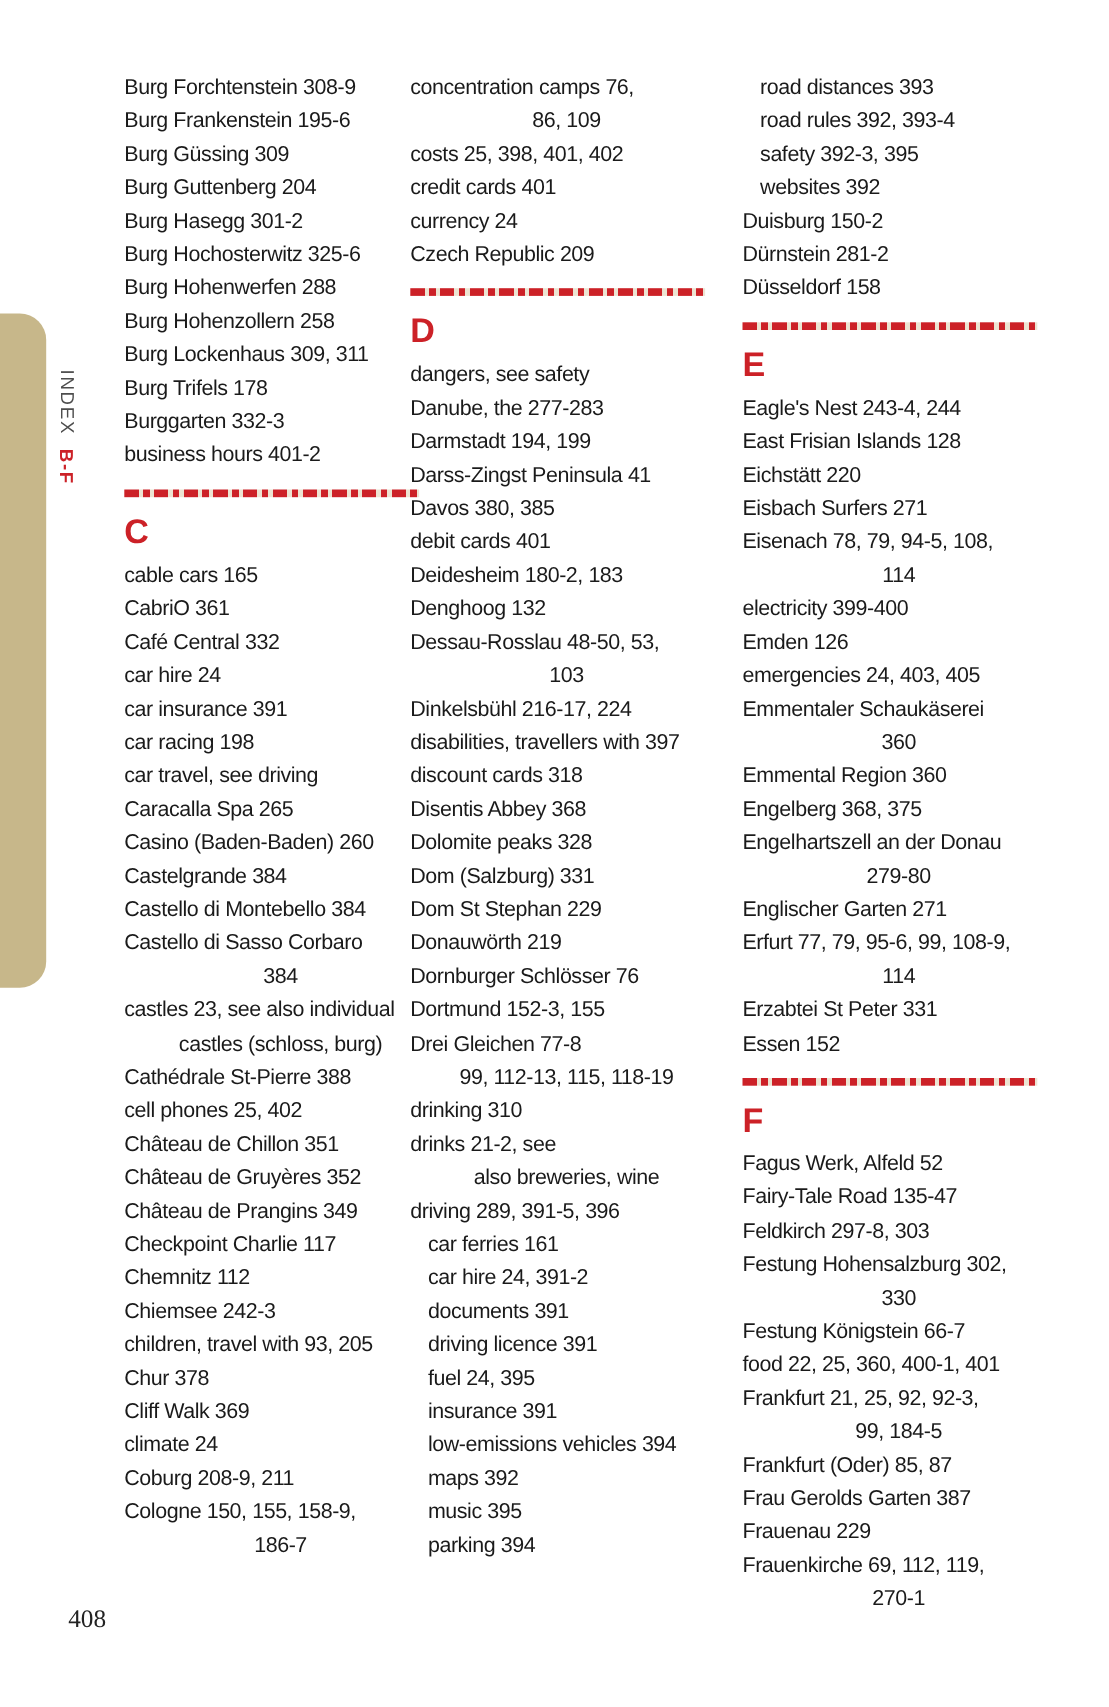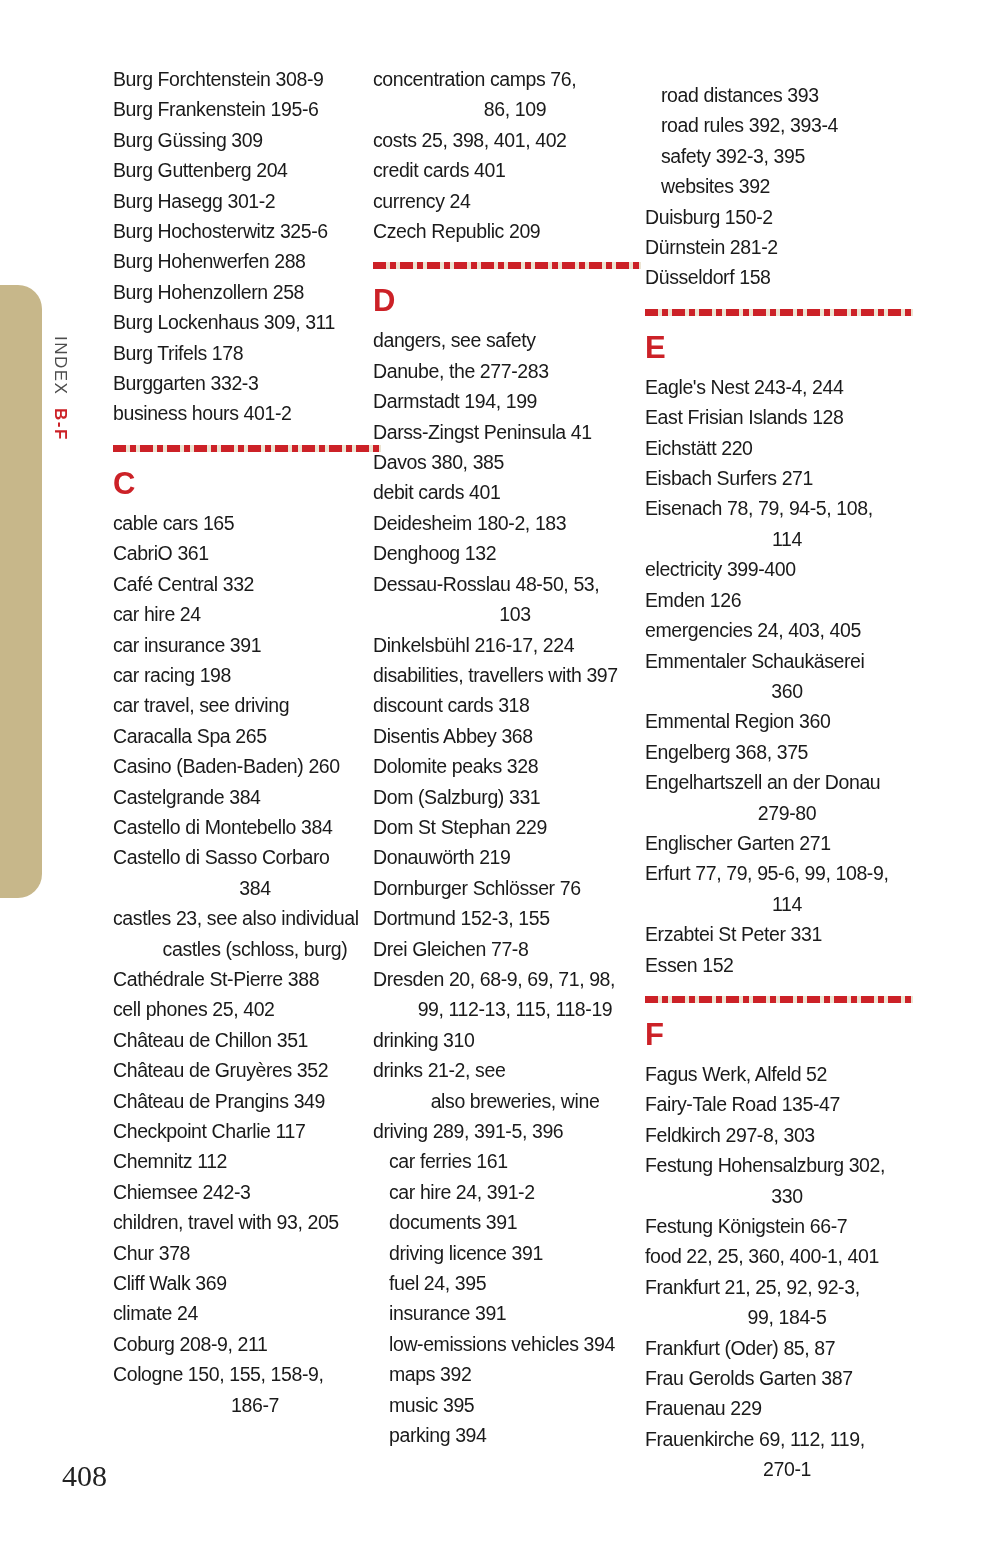--- a/index.html
+++ b/index.html
@@ -32,21 +32,21 @@
   .tab-label .range { color: #cc2127; font-weight: bold; margin-top: 6px; }
 
   
   .col {
     position: absolute;
     top: 64px;
     width: 268px;
   }
   #col1 { left: 113px; }
   #col2 { left: 373px; }
-  #col3 { left: 645px; margin-top: 16px; }
+  #col3 { left: 675px; }
 
   .line {
     font-size: 19.5px;
     line-height: 30.4px;
     letter-spacing: -0.4px;
     white-space: nowrap;
   }
   .cont    { padding-left: 16px; text-align: center; }
   .sub     { padding-left: 16px; }
   .it { }
@@ -67,21 +67,21 @@
     line-height: 37px;
     height: 37px;
     margin-bottom: 6px;
     letter-spacing: 0px;
   }
 
   .page-number {
     position: absolute;
     left: 62px; top: 1459px;
     font-family: "Liberation Serif", serif;
-    font-size: 30px;
+    font-size: 23px;
     color: #222;
   }
 </style>
 </head>
 <body>
 
 <div class="tab"></div>
 <div class="tab-label">
   <span>INDEX</span>
   <span class="range">B-F</span>
@@ -156,21 +156,20 @@
     <div class="line entry"><span>disabilities, travellers with 397</span></div>
     <div class="line entry"><span>discount cards 318</span></div>
     <div class="line entry"><span>Disentis Abbey 368</span></div>
     <div class="line entry"><span>Dolomite peaks 328</span></div>
     <div class="line entry"><span>Dom (Salzburg) 331</span></div>
     <div class="line entry"><span>Dom St Stephan 229</span></div>
     <div class="line entry"><span>Donauwörth 219</span></div>
     <div class="line entry"><span>Dornburger Schlösser 76</span></div>
     <div class="line entry"><span>Dortmund 152-3, 155</span></div>
     <div class="line entry"><span>Drei Gleichen 77-8</span></div>
-    <div class="line entry"><span>Dresden 20, 68-9, 69, 71, 98,</span></div>
     <div class="line cont"><span>99, 112-13, 115, 118-19</span></div>
     <div class="line entry"><span>drinking 310</span></div>
     <div class="line entry"><span>drinks 21-2, </span><span class="it">see</span></div>
     <div class="line cont"><span class="it">also</span><span> breweries, wine</span></div>
     <div class="line entry"><span>driving 289, 391-5, 396</span></div>
     <div class="line sub"><span>car ferries 161</span></div>
     <div class="line sub"><span>car hire 24, 391-2</span></div>
     <div class="line sub"><span>documents 391</span></div>
     <div class="line sub"><span>driving licence 391</span></div>
     <div class="line sub"><span>fuel 24, 395</span></div>

